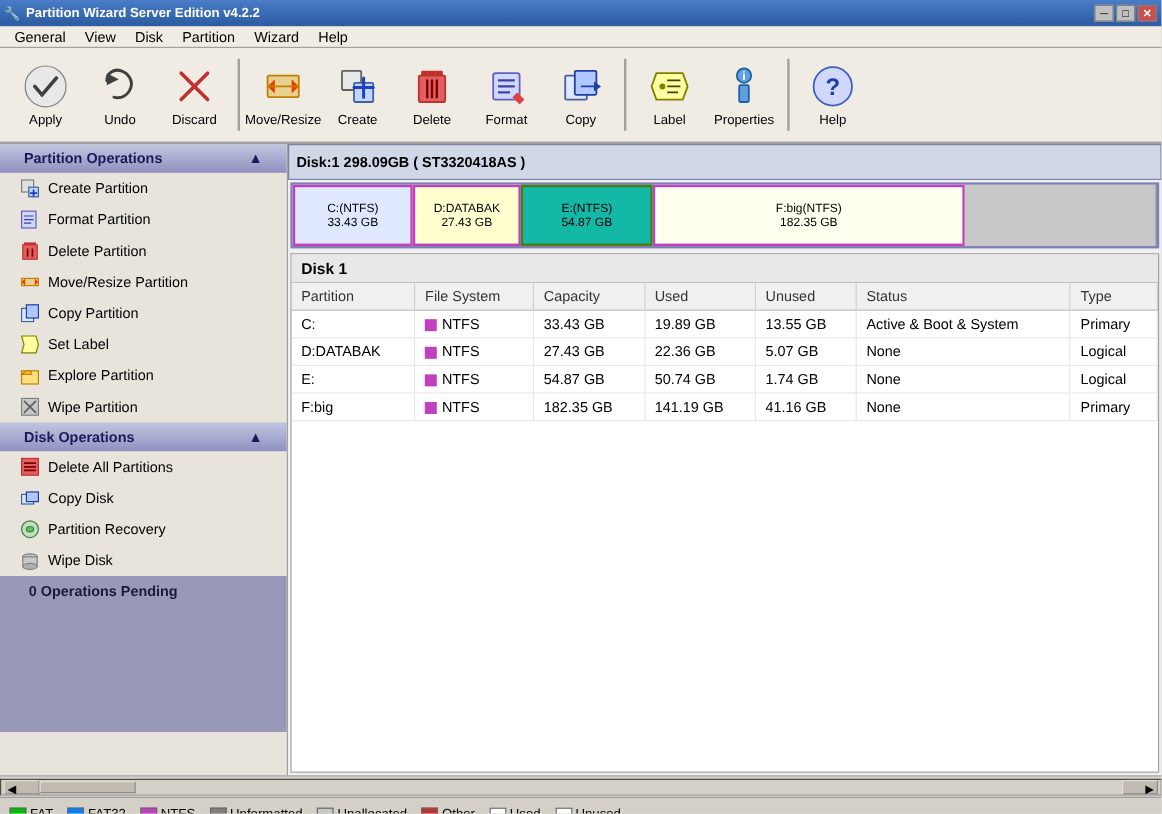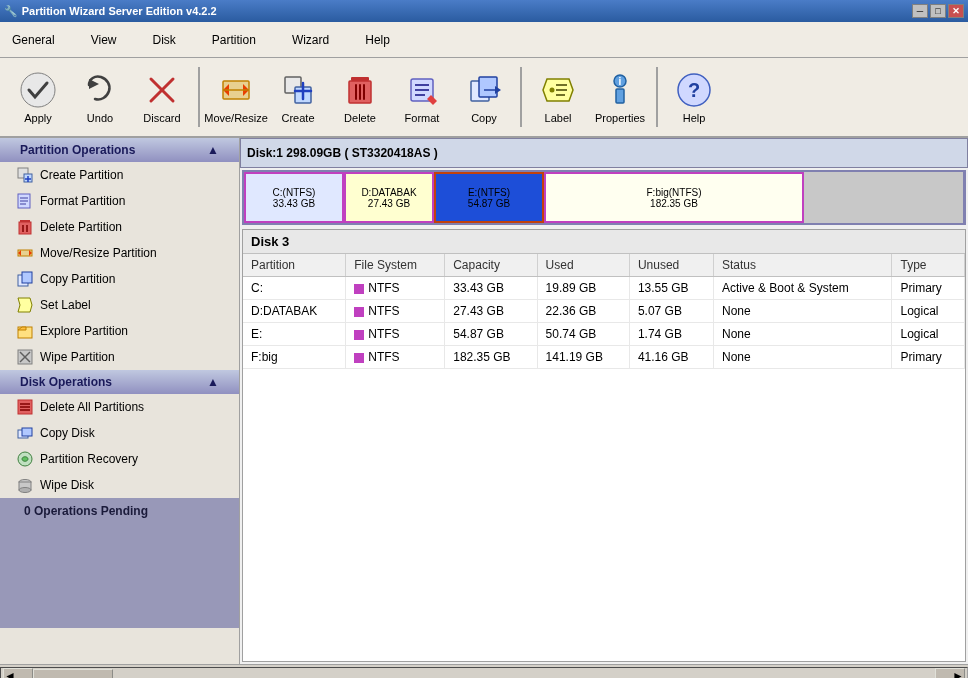--- a/index.html
+++ b/index.html
@@ -24,26 +24,26 @@
       background: #c0c0c0;
       border: 1px solid #808080;
       display: flex; align-items: center; justify-content: center;
       font-size: 9px; cursor: pointer; color: #000;
     }
     .title-btn.close { background: #c75050; color: white; }
     
     
     .menu-bar {
       background: #f0ece4;
-      height: 36px;
+      height: 18px;
       display: flex;
       align-items: center;
       padding: 0 4px;
       border-bottom: 1px solid #a0a0a0;
-      gap: 20px;
+      gap: 0;
     }
     .menu-item {
       padding: 2px 8px;
       cursor: pointer;
       font-size: 12px;
     }
     
     
     .toolbar {
       background: #f0ece4;
@@ -154,21 +154,21 @@
       align-items: center;
       justify-content: center;
       border-right: 1px solid #8080b0;
       font-size: 10px;
       font-weight: normal;
       padding: 2px;
       overflow: hidden;
     }
     .partition-vis.c-part { background: #e0e8ff; width: 100px; border: 2px solid #c040c0; }
     .partition-vis.d-part { background: #ffffd0; width: 90px; border: 2px solid #c040c0; }
-    .partition-vis.e-part { background: #1d4ed8; width: 110px; border: 2px solid #c2410c; }
+    .partition-vis.e-part { background: #14b8a6; width: 110px; border: 2px solid #4d7c0f; }
     .partition-vis.f-part { background: #fffff0; width: 260px; border: 2px solid #c040c0; }
     .partition-vis.unalloc { background: #c8c8c8; flex: 1; }
     
     
     .partition-table {
       flex: 1;
       overflow-y: auto;
       background: white;
       border: 1px solid #a0a0a0;
       margin: 2px;
@@ -554,21 +554,21 @@
       </div>
       <div class="partition-vis f-part">
         <span>F:big(NTFS)</span>
         <span>182.35 GB</span>
       </div>
       <div class="partition-vis unalloc"></div>
     </div>
 
     <div class="partition-table">
       <div class="disk-group-header">
-        <span>Disk 3</span>
+        <span>Disk 1</span>
       </div>
       <table>
         <thead>
           <tr>
             <th>Partition</th>
             <th>File System</th>
             <th>Capacity</th>
             <th>Used</th>
             <th>Unused</th>
             <th>Status</th>

